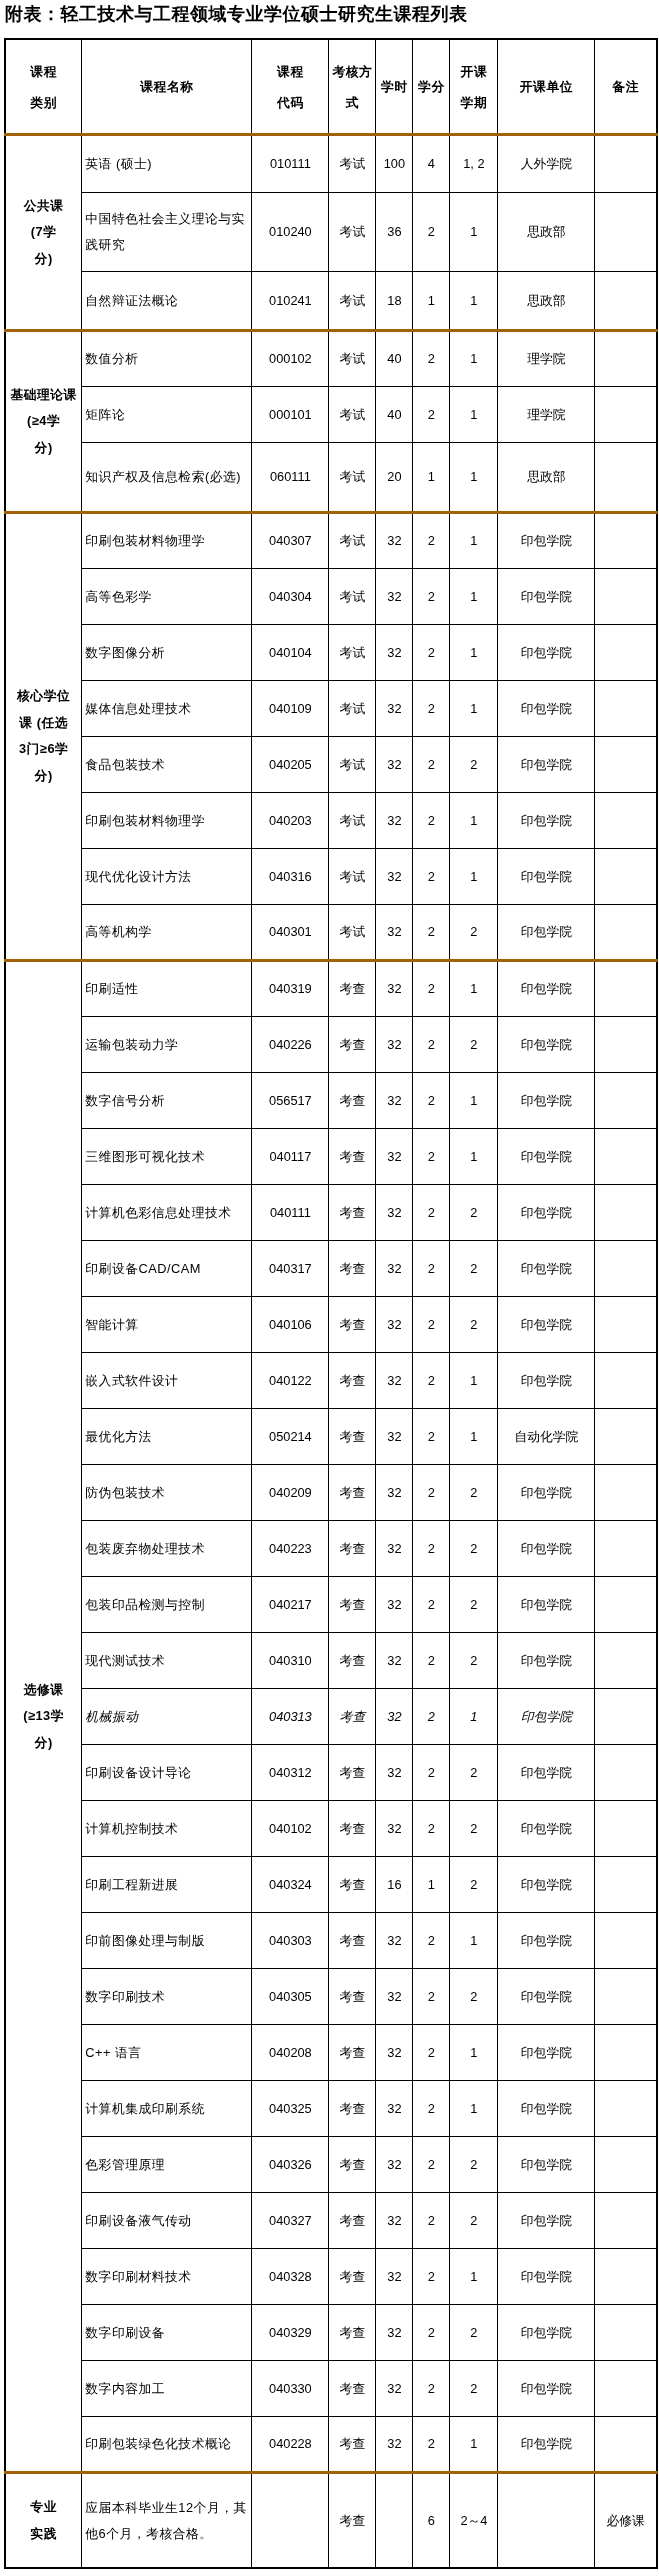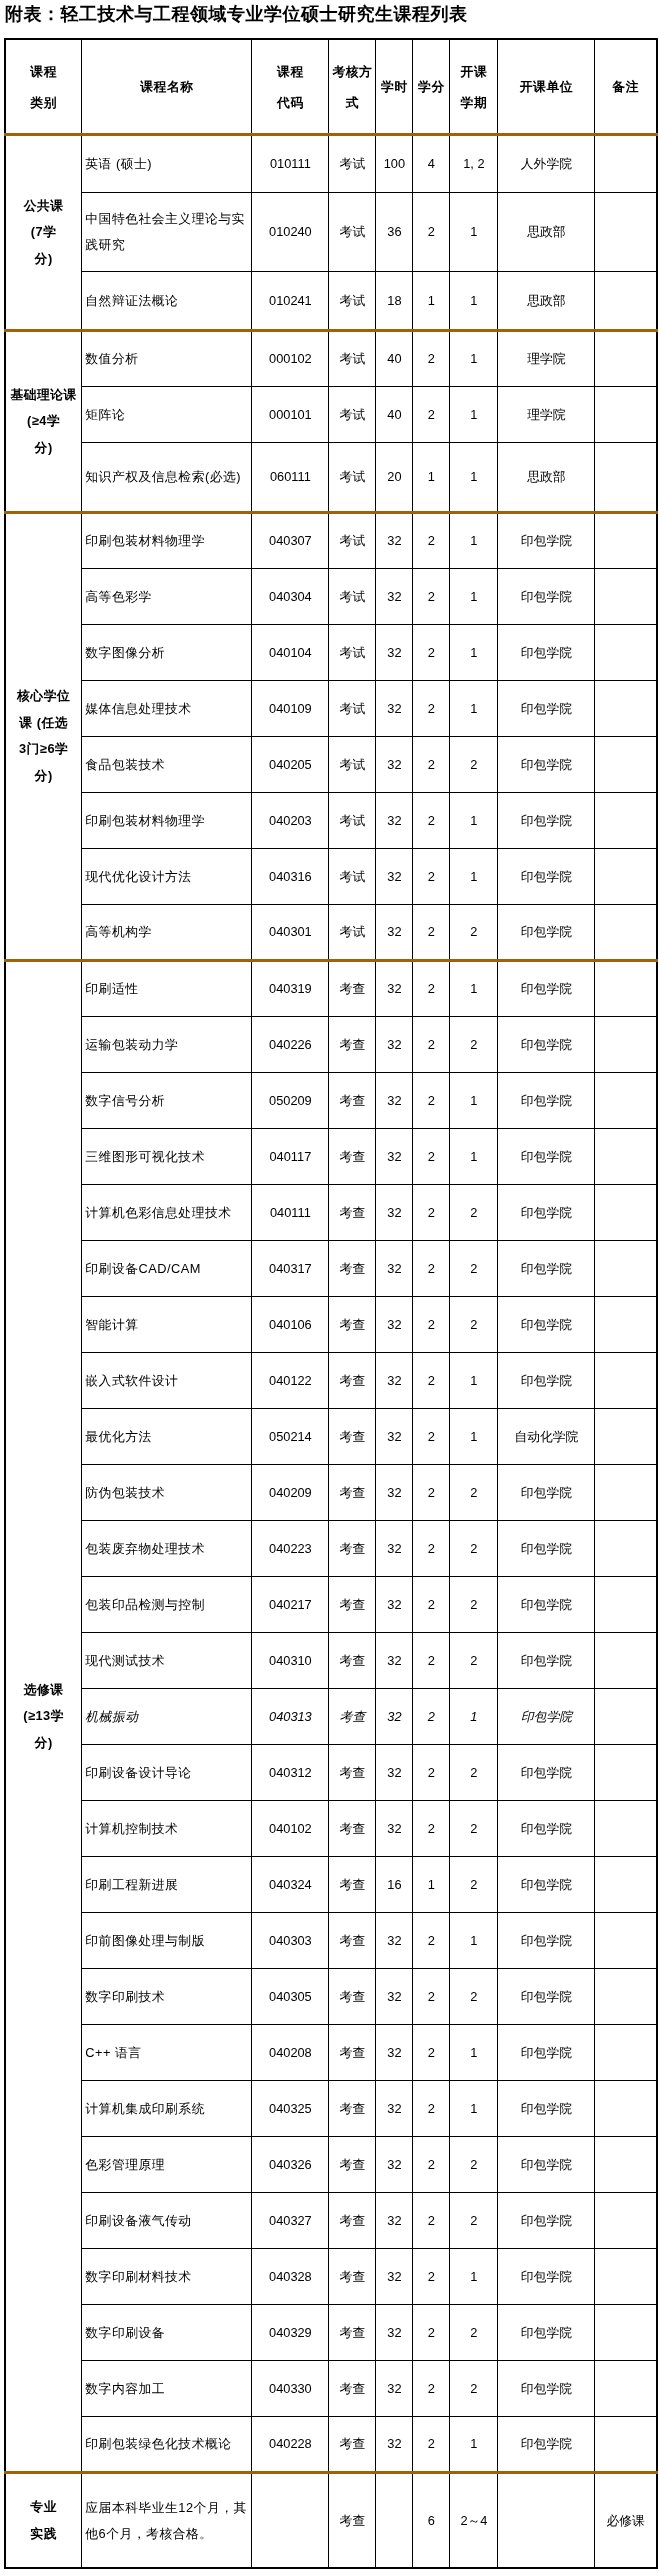--- a/index.html
+++ b/index.html
@@ -269,21 +269,21 @@
           <td>040226</td>
           <td>考查</td>
           <td>32</td>
           <td>2</td>
           <td>2</td>
           <td>印包学院</td>
           <td></td>
         </tr>
         <tr style="height: 56px; margin-left: 44px;">
           <td class="name">数字信号分析</td>
-          <td>050209</td>
+          <td>056517</td>
           <td>考查</td>
           <td>32</td>
           <td>2</td>
           <td>1</td>
           <td>印包学院</td>
           <td></td>
         </tr>
         <tr style="height: 56px;">
           <td class="name">三维图形可视化技术</td>
           <td>040117</td>

